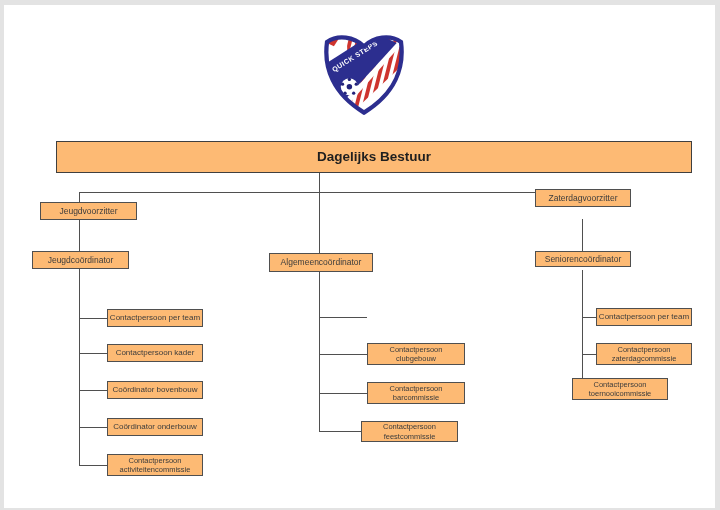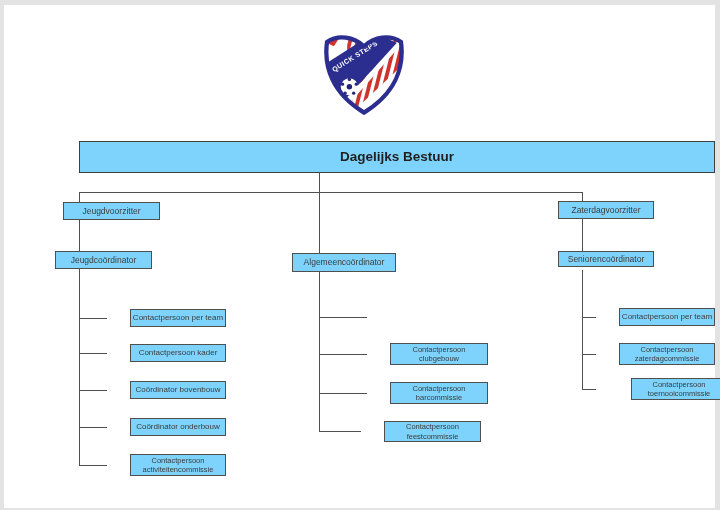--- a/index.html
+++ b/index.html
@@ -7,24 +7,24 @@
     width:720px;height:510px;position:relative;overflow:hidden;
     background:#e3e3e3;
     font-family:"Liberation Sans", sans-serif;
   }
   .page{
     position:absolute;left:4px;top:5px;right:5px;bottom:2px;
     background:#ffffff;
   }
   .node{
     position:absolute;box-sizing:border-box;
-    border:1px solid #4f4f4f;background:#7dd3fc;
+    border:1px solid #4f4f4f;background:#fdba74;
     display:flex;align-items:center;justify-content:center;
     text-align:center;color:#3c3c3c;
-    font-size:8px;line-height:1.25;margin-left:23px;
+    font-size:8px;line-height:1.25;
   }
   .node.single{white-space:nowrap;}
   .node.two{font-size:7.5px;padding:1px 18px;}
   .node.head{font-size:8.5px;}
   .node.root{font-weight:bold;font-size:13.5px;color:#1f1f1f;border-color:#3f3f3f;}
   .line{position:absolute;background:#4f4f4f;}
   .line.h{height:1px;}
   .line.v{width:1px;}
   .crest{position:absolute;left:317px;top:26px;width:86px;height:84px;}
 </style>
@@ -109,19 +109,19 @@
   <div class="node single" style="left:103px;top:339px;width:96px;height:18px">Contactpersoon kader</div>
   <div class="node single" style="left:103px;top:376px;width:96px;height:18px">Coördinator bovenbouw</div>
   <div class="node two" style="left:103px;top:449px;width:96px;height:22px">Contactpersoon activiteitencommissie</div>
   <div class="node single" style="left:103px;top:413px;width:96px;height:18px">Coördinator onderbouw</div>
 
   <div class="node head single" style="left:265px;top:248px;width:104px;height:19px">Algemeencoördinator</div>
   <div class="node two" style="left:363px;top:338px;width:98px;height:22px">Contactpersoon clubgebouw</div>
   <div class="node two" style="left:363px;top:377px;width:98px;height:22px">Contactpersoon barcommissie</div>
   <div class="node two" style="left:357px;top:416px;width:97px;height:21px">Contactpersoon feestcommissie</div>
 
-  <div class="node head single" style="left:531px;top:196px;width:96px;height:18px">Zaterdagvoorzitter</div>
+  <div class="node head single" style="left:531px;top:184px;width:96px;height:18px">Zaterdagvoorzitter</div>
   <div class="node head single" style="left:531px;top:246px;width:96px;height:16px">Seniorencoördinator</div>
   <div class="node single" style="left:592px;top:303px;width:96px;height:18px">Contactpersoon per team</div>
   <div class="node two" style="left:592px;top:338px;width:96px;height:22px">Contactpersoon zaterdagcommissie</div>
-  <div class="node two" style="left:604px;top:373px;width:96px;height:22px">Contactpersoon toernooicommissie</div>
+  <div class="node two" style="left:568px;top:373px;width:96px;height:22px">Contactpersoon toernooicommissie</div>
 
 </div>
 
 </body></html>

